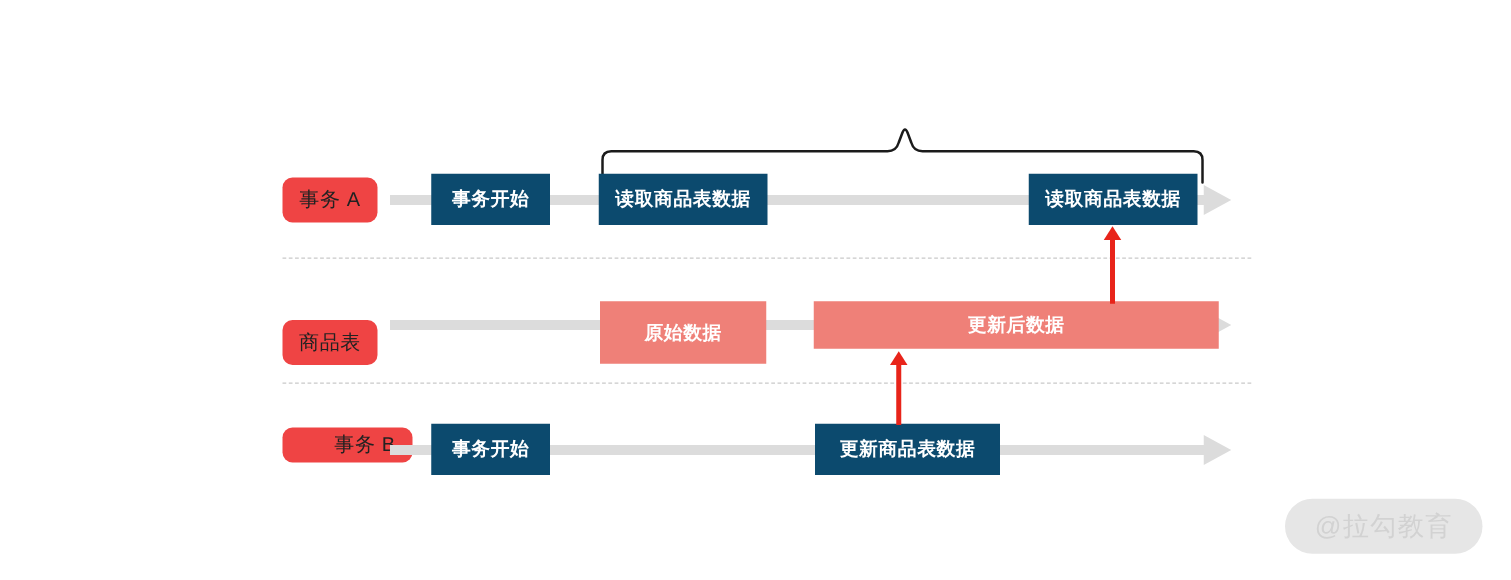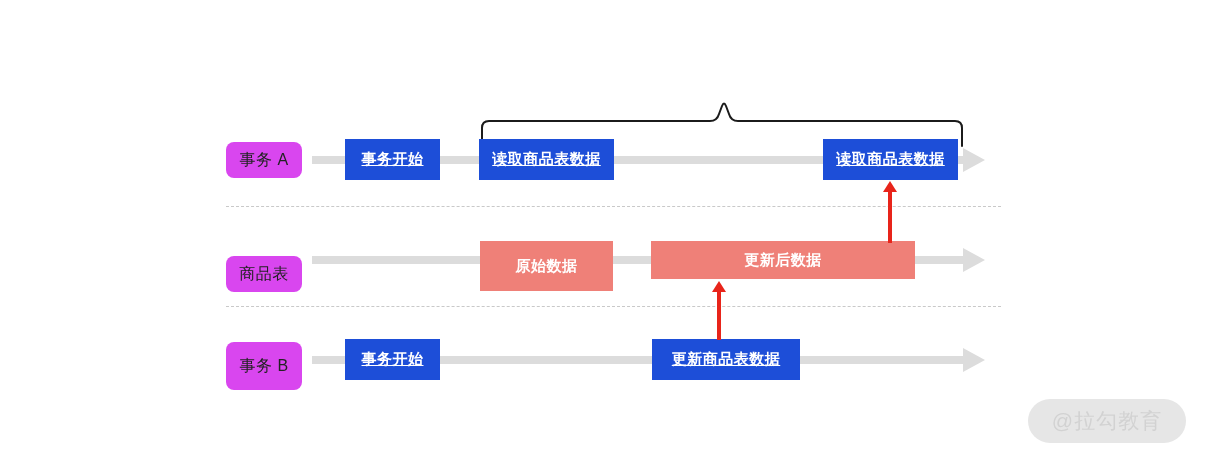--- a/index.html
+++ b/index.html
@@ -32,41 +32,41 @@
     border-bottom: 12px solid transparent;
     border-left: 22px solid #dcdcdc;
   }
 
   
   .row-pill {
     position: absolute;
     display: flex;
     align-items: center;
     justify-content: center;
-    background: #d946ef;
+    background: #ef4444;
     border-radius: 8px;
     color: #222222;
     font-size: 16px;
     letter-spacing: 0.5px;
     white-space: nowrap;
   }
 
   
   .box {
     position: absolute;
     display: flex;
     align-items: center;
     justify-content: center;
     color: #ffffff;
     font-size: 15px;
     font-weight: bold;
     letter-spacing: 0.5px;
     white-space: nowrap;
   }
-  .box.solid  { background: #1d4ed8; text-decoration: underline; }
+  .box.solid  { background: #0c4a6e; }
   .box.light  { background: #ef8078; }
 
   
   .dashed {
     position: absolute;
     height: 0;
     border-top: 1px dashed #c9c9c9;
   }
 
   
@@ -137,28 +137,28 @@
 
   <div class="dashed" style="left:226px; top:206px; width:775px;"></div>
 
   <div class="row-pill" style="left:226px; top:256px; width:76px; height:36px;">商品表</div>
 
   <div class="track" style="left:312px; top:256px; width:653px;"></div>
   <div class="track-arrow" style="left:963px; top:248px;"></div>
 
   <div class="box light" style="left:480px; top:241px; width:133px; height:50px;">原始数据</div>
 
-  <div class="box light" style="left:651px; top:241px; width:264px; height:38px;">更新后数据</div>
+  <div class="box light" style="left:651px; top:241px; width:324px; height:38px;">更新后数据</div>
 
   <div class="vstem" style="left:888px; top:190px; width:4px; height:53px;"></div>
   <div class="vhead" style="left:883px; top:181px;"></div>
 
   <div class="dashed" style="left:226px; top:306px; width:775px;"></div>
 
-  <div class="row-pill" style="left:226px; top:342px; width:76px; height:48px;">事务 B</div>
+  <div class="row-pill" style="left:226px; top:342px; width:76px; height:28px;padding-left:28px;">事务 B</div>
 
   <div class="track" style="left:312px; top:356px; width:653px;"></div>
   <div class="track-arrow" style="left:963px; top:348px;"></div>
 
   <div class="box solid" style="left:345px; top:339px; width:95px; height:41px;">事务开始</div>
 
   <div class="box solid" style="left:652px; top:339px; width:148px; height:41px;">更新商品表数据</div>
 
   <div class="vstem" style="left:717px; top:290px; width:4px; height:50px;"></div>
   <div class="vhead" style="left:712px; top:281px;"></div>

